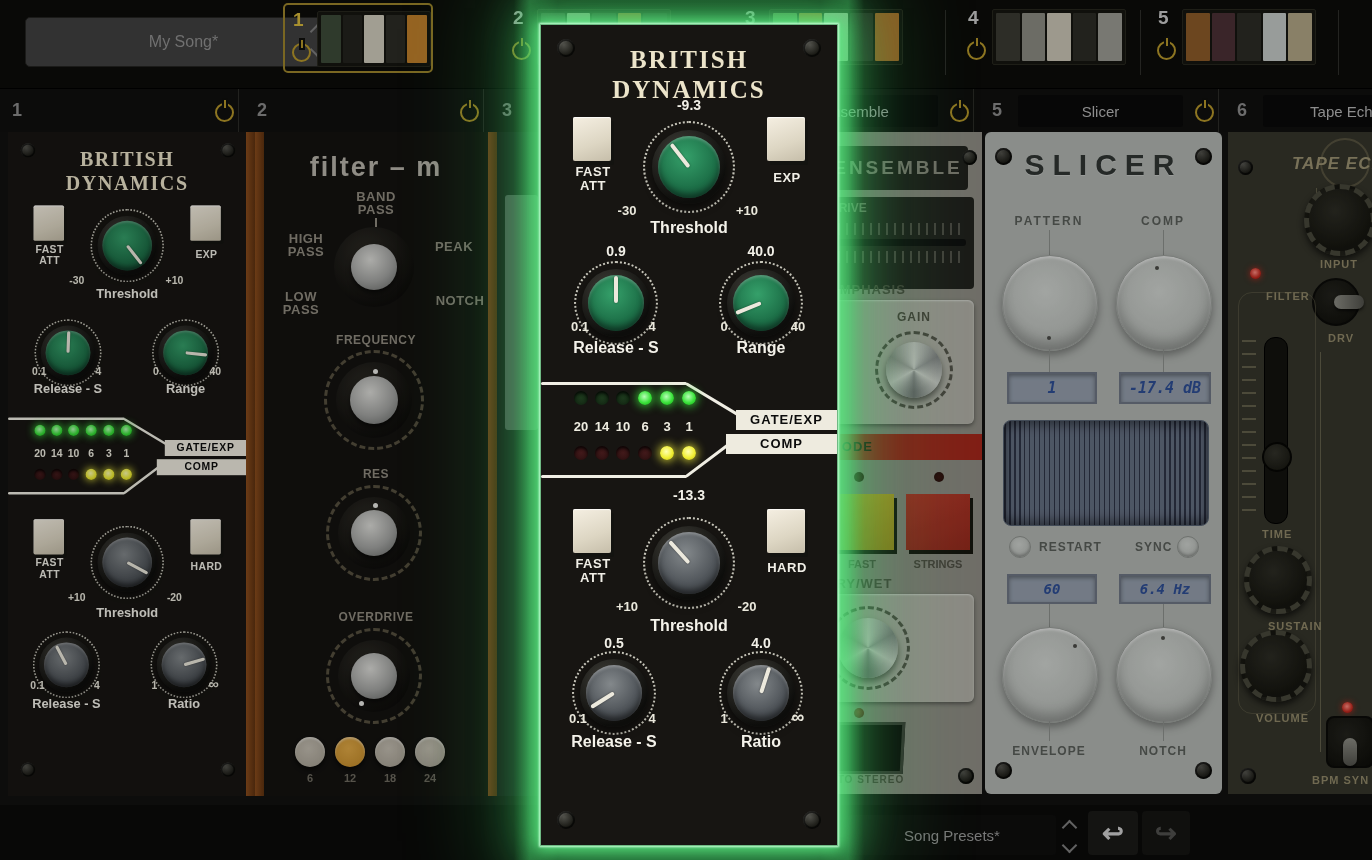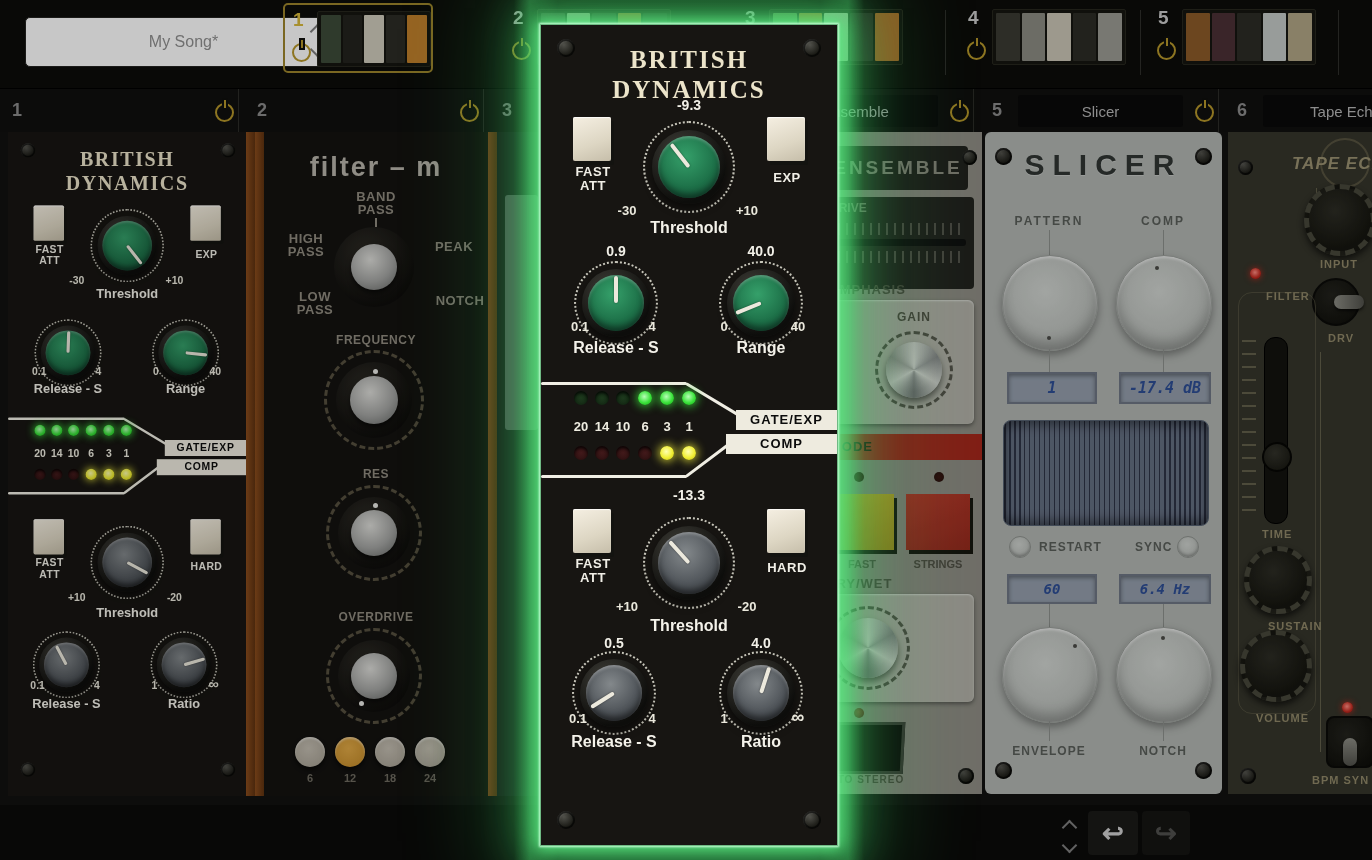--- a/index.html
+++ b/index.html
@@ -6,21 +6,21 @@
   #stage{position:relative;width:1372px;height:860px;background:#0d0d0b;overflow:hidden;
          font-family:"Liberation Sans",sans-serif;-webkit-user-select:none;user-select:none}
   .a{position:absolute}
   .tc{text-align:center}
   #bg{position:absolute;inset:0;filter:brightness(.78)}
   #glow{position:absolute;left:514px;top:0;width:350px;height:860px;pointer-events:none;z-index:5;
     background:linear-gradient(90deg,rgba(82,232,122,0) 0,rgba(82,232,122,.32) 16px,rgba(82,232,122,.10) 44px,
                rgba(82,232,122,.10) 306px,rgba(82,232,122,.32) 334px,rgba(82,232,122,0) 350px)}
   
   #topbar{left:0;top:0;width:1372px;height:88px;background:#0b0b09}
-  .songbox{background:#ffffff;border:1px solid #232320;border-radius:5px;color:#8f8f8f;font-size:16px;
+  .songbox{background:#404040;border:1px solid #232320;border-radius:5px;color:#8f8f8f;font-size:16px;
            display:flex;align-items:center;justify-content:center}
   .chu{width:9px;height:9px;border-left:2px solid #7d7d7d;border-top:2px solid #7d7d7d;transform:rotate(45deg)}
   .chd{width:9px;height:9px;border-left:2px solid #7d7d7d;border-bottom:2px solid #7d7d7d;transform:rotate(-45deg)}
   .pwr{position:relative;border:2px solid #b5962a;border-radius:50%}
   .pwr::after{content:"";position:absolute;left:50%;top:-5px;width:2px;height:8px;background:#b5962a;
               transform:translateX(-50%);box-shadow:0 0 0 2px #0e0e0c}
   .slotnum{color:#c9c9c9;font-weight:700;font-size:19px}
   .thumb{display:flex;gap:2px;padding:3px;background:#15150f;border:1px solid #26261e;border-radius:2px}
   .thumb div{flex:1;border-radius:1px}
   .vdiv{width:1px;background:#2e2e2a}
@@ -338,21 +338,21 @@
       <div class="a tc" style="left:0;top:20px;width:224px;font-weight:700;font-size:27px;letter-spacing:2px;color:#b7b3aa">filter – m</div>
       <div class="a fl" style="left:76px;top:58px;width:72px">
         <div>BAND</div>
             <div>PASS</div>
           </div>
       <div class="a" style="left:111px;top:86px;width:2px;height:9px;background:#8f8a7f"></div>
       <div class="a fl" style="left:18px;top:100px;width:48px">
         <div>HIGH</div>
             <div>PASS</div>
           </div>
-      <div class="a fl" style="left:27px;top:158px;width:48px">
+      <div class="a fl" style="left:13px;top:158px;width:48px">
         <div>LOW</div>
             <div>PASS</div>
           </div>
       <div class="a fl" style="left:166px;top:108px;width:48px">PEAK</div>
       <div class="a fl" style="left:170px;top:162px;width:52px">NOTCH</div>
       <div class="a fdark" style="left:70px;top:95px;width:80px;height:80px">
         <div class="scap a" style="left:17px;top:17px;width:46px;height:46px"></div>
       </div>
       <div class="a fl" style="left:62px;top:202px;width:100px;font-size:12px">FREQUENCY</div>
       <div class="a fring" style="left:60px;top:218px;width:100px;height:100px;box-sizing:border-box">
@@ -490,20 +490,23 @@
       <div class="a" style="left:114px;top:570px;width:11px;height:11px;border-radius:50%;background:radial-gradient(circle at 45% 40%,#ff8a80,#c0281e 60%,#7a140e);box-shadow:0 0 6px rgba(220,40,30,.8)"></div>
       <div class="a" style="left:98px;top:584px;width:44px;height:48px;border-radius:8px;background:radial-gradient(circle at 42% 35%,#22221c,#0c0c08);border:2px solid #0a0a08">
         <div class="a" style="left:15px;top:20px;width:14px;height:28px;border-radius:7px;background:linear-gradient(180deg,#8a8a82,#50504a);box-shadow:0 2px 3px rgba(0,0,0,.6)"></div>
       </div>
       <div class="a tlbl" style="left:84px;top:642px;width:60px;white-space:nowrap">BPM SYN</div>
       <div class="a scr" style="left:12px;top:636px;width:16px;height:16px"></div>
     </div>
   </div>
 
   <div class="a" id="botbar">
+    <div class="a pbox" style="left:848px;top:10px;width:208px;height:40px">
+      <span>Song Presets*</span>
+    </div>
     <div class="a chu" style="left:1064px;top:17px"></div>
     <div class="a chd" style="left:1064px;top:35px"></div>
     <div class="a histbtn" style="left:1088px;top:6px;width:50px;height:44px;background:#191917;color:#cfcfcf">
       <span>↩</span>
     </div>
     <div class="a histbtn" style="left:1142px;top:6px;width:48px;height:44px;background:#141412;color:#4f4f4d">
       <span>↪</span>
     </div>
   </div>
 </div>

